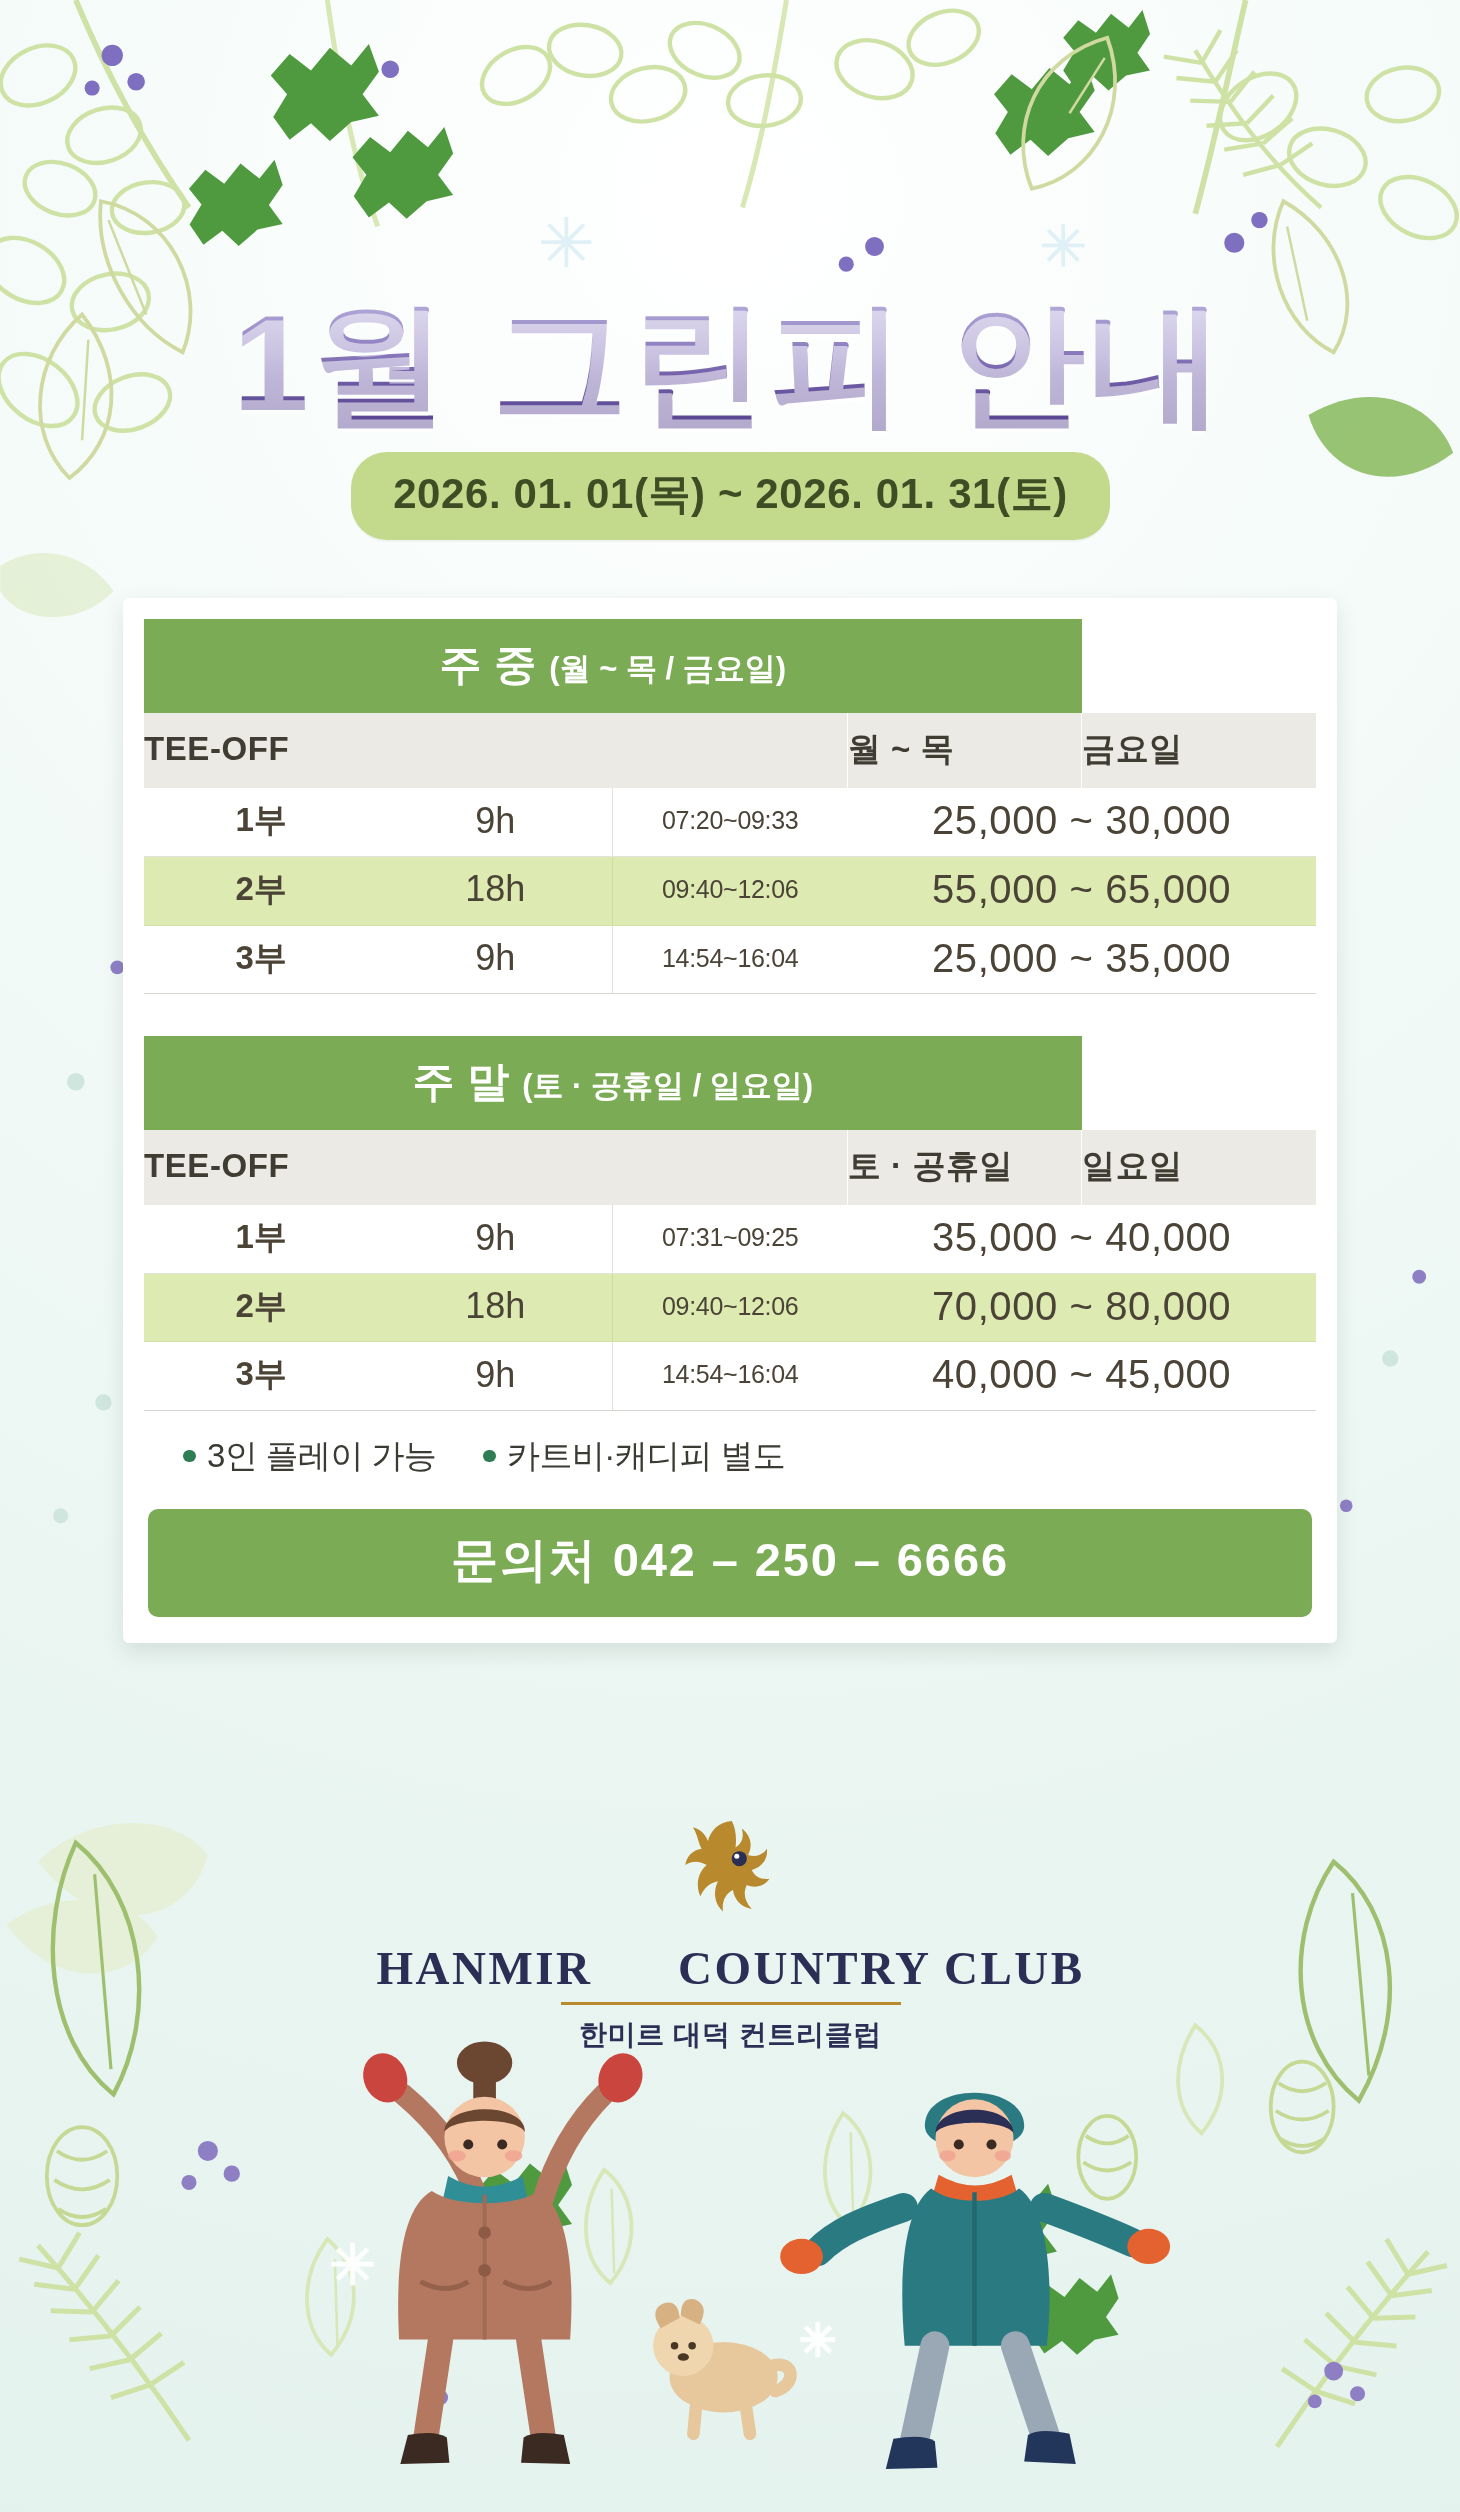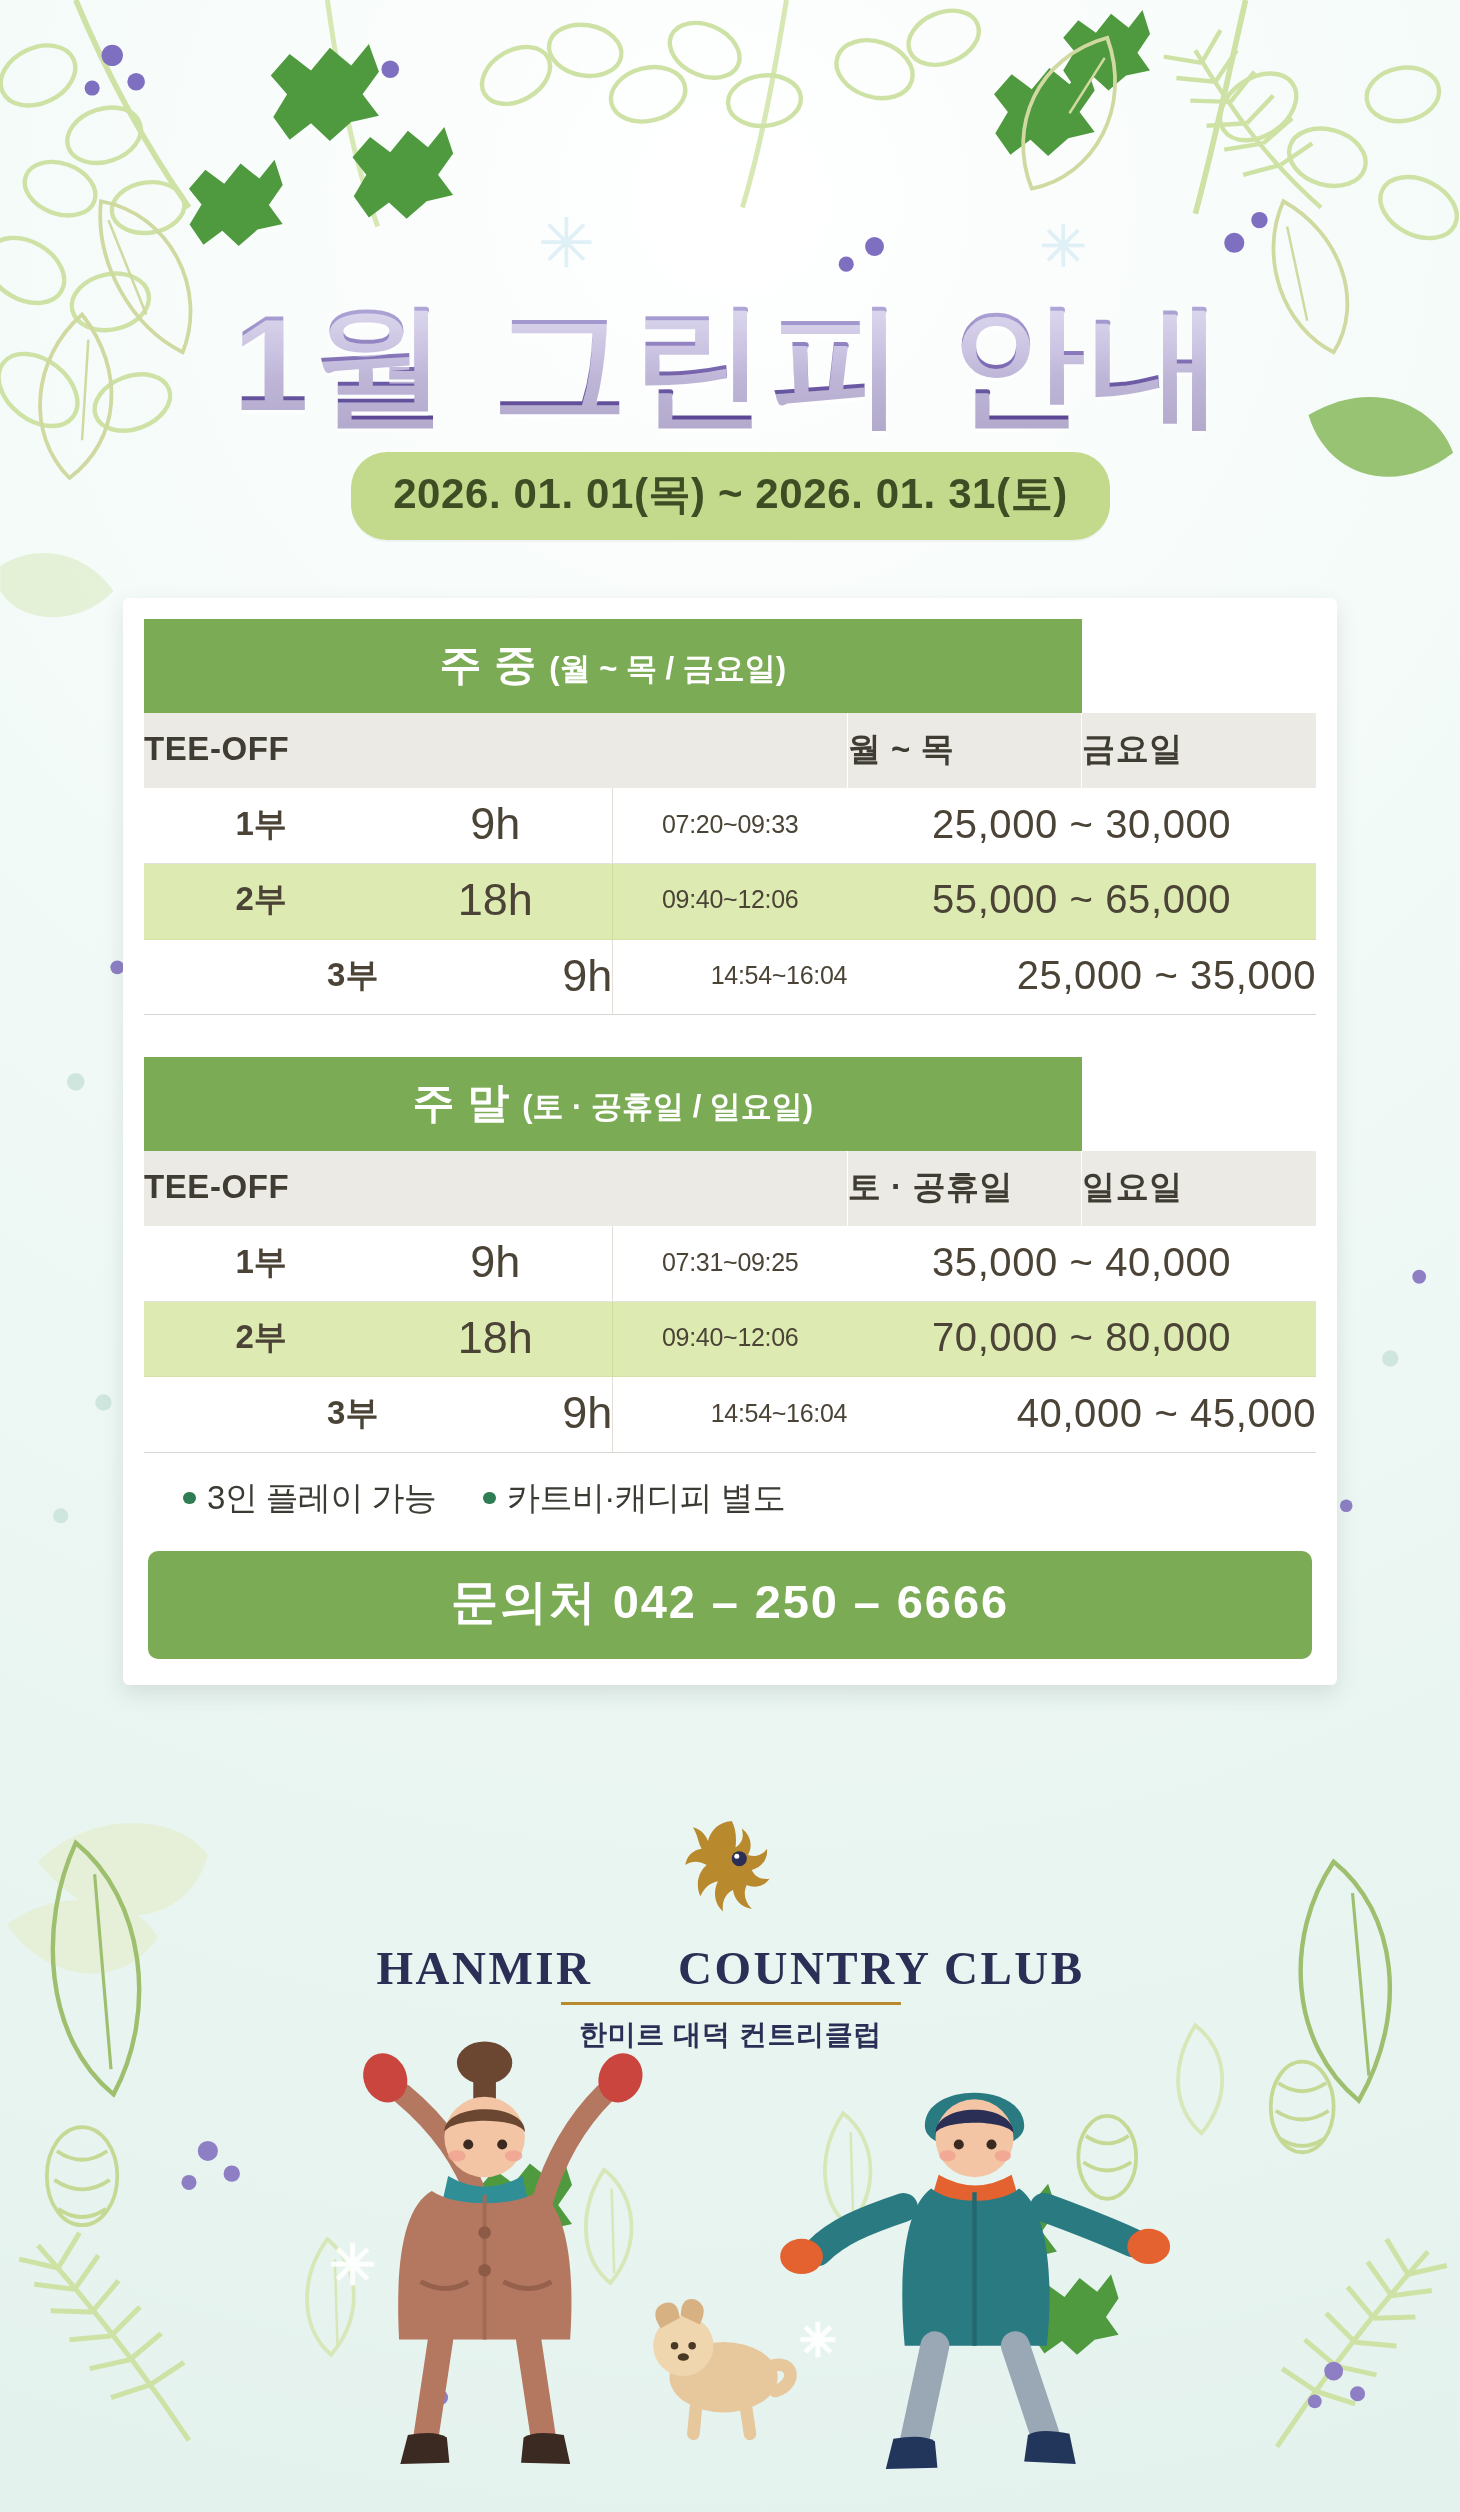--- a/index.html
+++ b/index.html
@@ -115,24 +115,24 @@
   }
   .col-head td.sep { border-left: 1.9px solid #ffffff; }
 
   tr.row td {
     border-bottom: 1.3px solid #e4e2dc;
     padding: 10px 0 12.6px;
     text-align: center;
     color: #4a4336;
   }
   tr.row.alt td { background: #ddeab2; border-bottom-color: #d3e0a6; }
-  tr.row:last-child td { border-bottom: 1.9px solid #d8d6d0; text-align: right; }
+  tr.row:last-child td { border-bottom: 1.9px solid #d8d6d0; }
 
   td.part { width: 75px; font-size: 33px; font-weight: bold; color: #3d3729; }
-  td.hole { width: 113px; font-size: 45px; color: #4b4436; border-right: 1.3px solid #e1dfd8; }
+  td.hole { width: 113px; font-size: 36px; color: #4b4436; border-right: 1.3px solid #e1dfd8; }
   tr.row.alt td.hole { border-right-color: #cddd9c; }
   td.tee { width: 208px; font-size: 25px; color: #4e4738; letter-spacing: -0.3px; }
   td.price { font-size: 40px; color: #4b4130; letter-spacing: 0.6px; }
 
   .gap { height: 42px; }
 
   
   .bullets {
     padding: 22.6px 0 11.3px 60px;
     display: flex;

